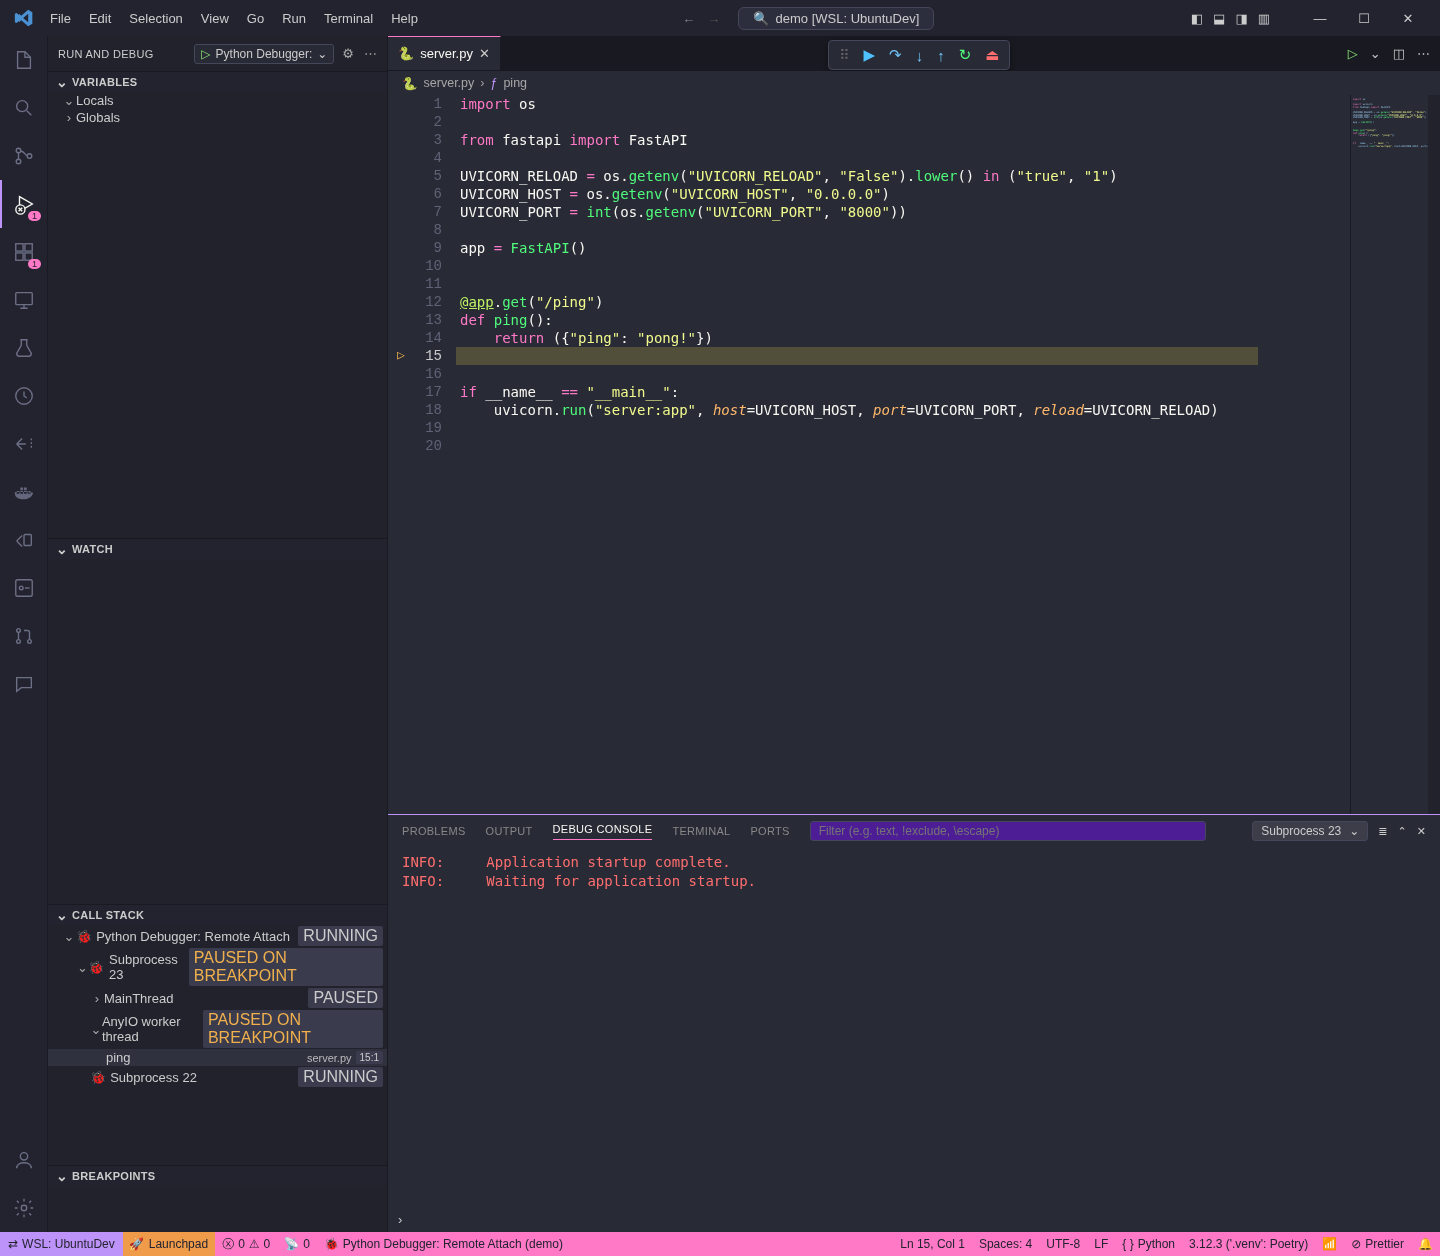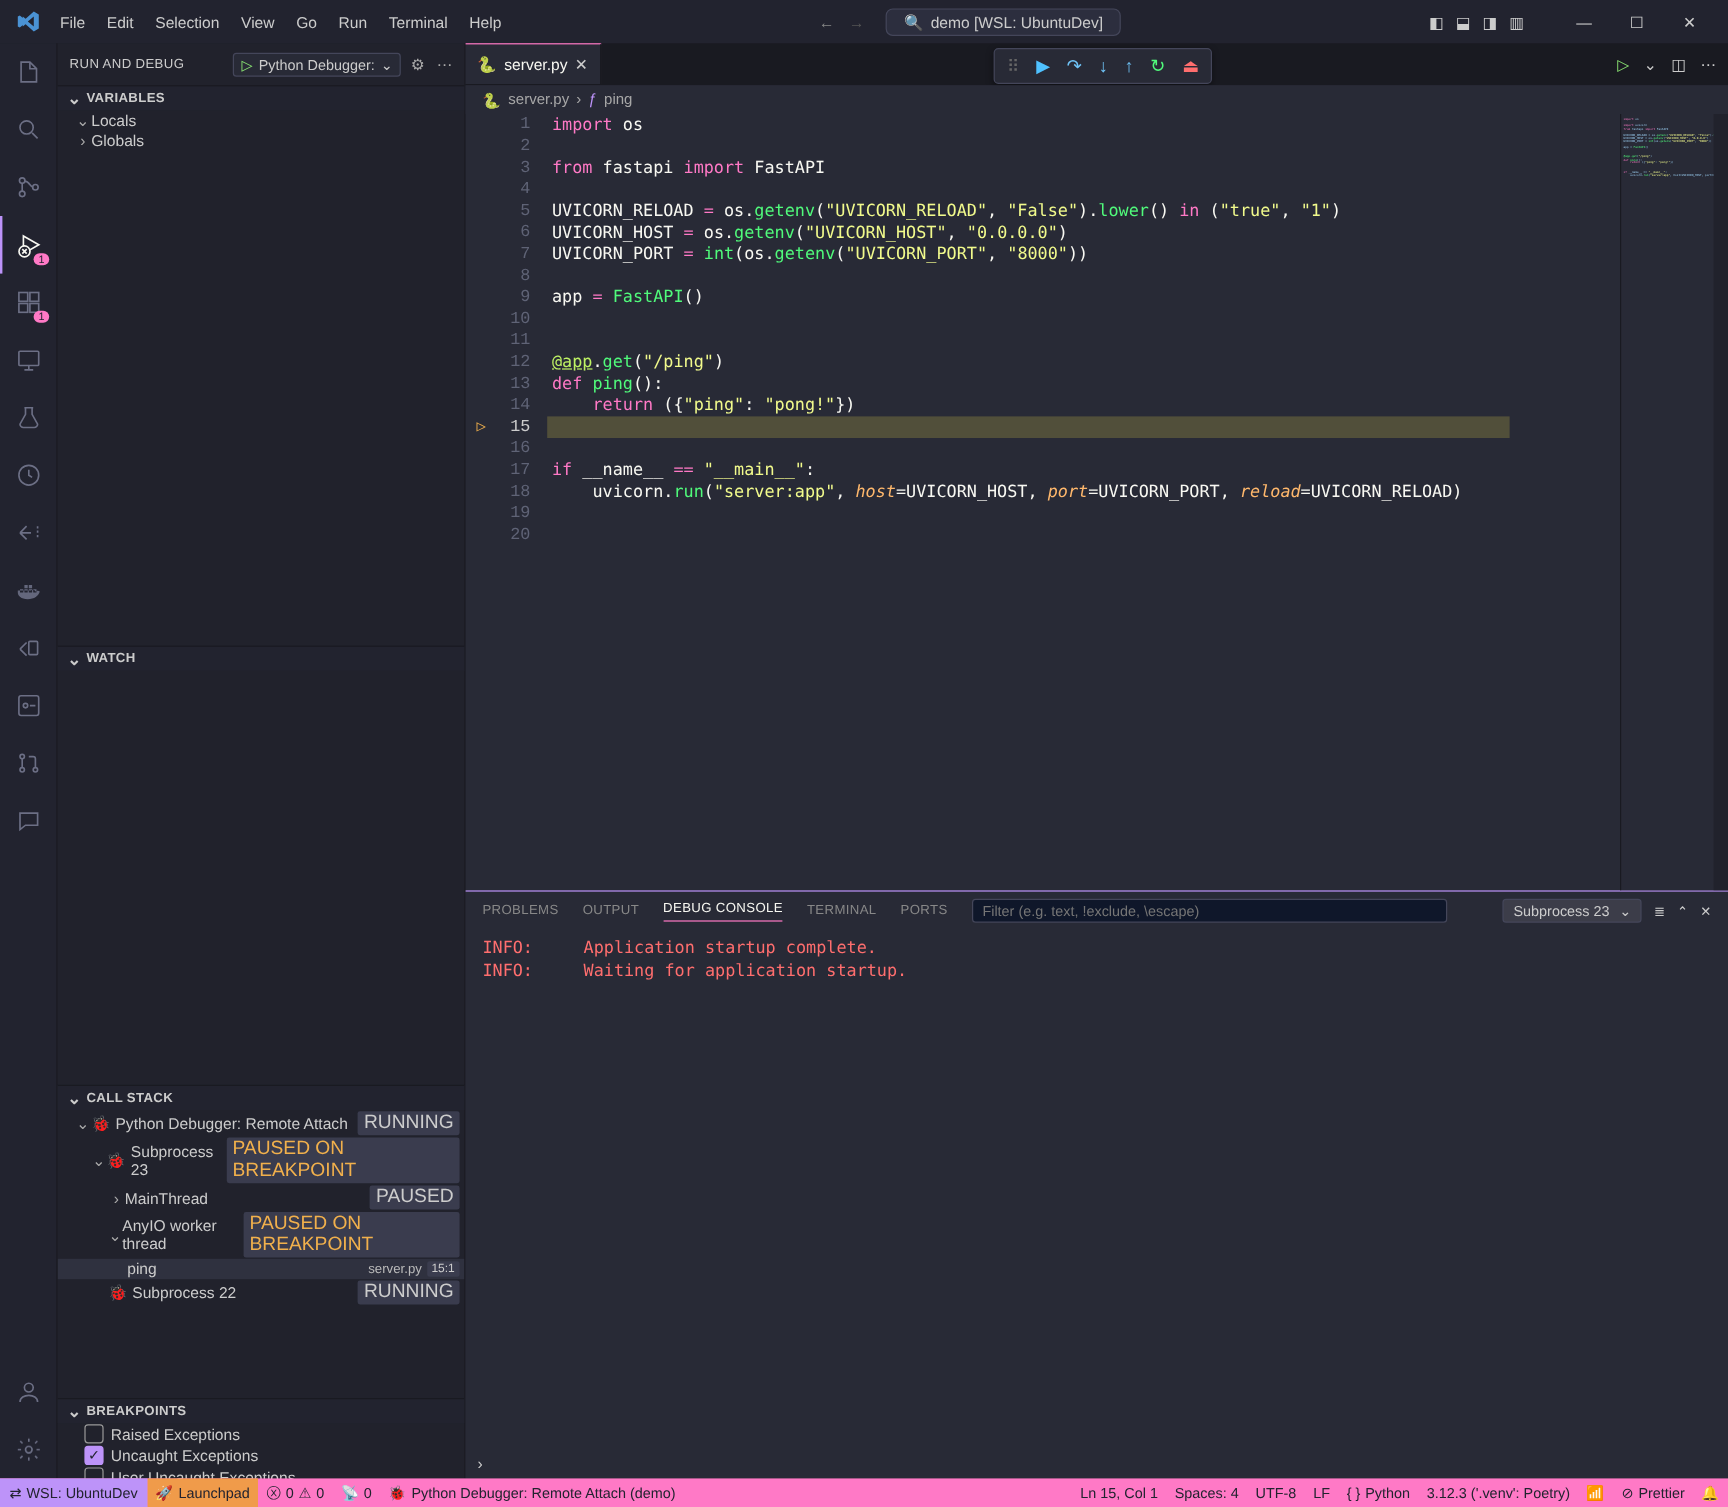--- a/index.html
+++ b/index.html
@@ -160,32 +160,32 @@
 .minimap-content .g { color: #50fa7b; }
 
 .tok-kw { color: #ff79c6; }
 .tok-str { color: #f1fa8c; }
 .tok-fn { color: #50fa7b; }
 .tok-dec { color: #bef264; text-decoration: underline; }
 .tok-param { color: #ffb86c; font-style: italic; }
 .tok-op { color: #ff79c6; }
 
 .panel {
-  height: 490px; background: #282a36;
+  height: 418px; background: #282a36;
   display: flex; flex-direction: column;
   border-top: 1px solid #bd93f9;
 }
 .panel-tabbar {
   height: 32px; display: flex; align-items: center; gap: 20px;
   padding: 0 14px; font-size: 11px;
 }
 .panel-tab { color: #888; cursor: pointer; letter-spacing: 0.3px; }
 .panel-tab.active { color: #f8f8f2; border-bottom: 1px solid #ff79c6; padding-bottom: 4px; }
 .panel-filter {
-  background: #0f172a; border: 1px solid #44465a; border-radius: 3px;
+  background: #4c1d95; border: 1px solid #44465a; border-radius: 3px;
   padding: 2px 8px; color: #888; font-size: 12px; width: 396px;
 }
 .panel-right { margin-left: auto; display: flex; gap: 10px; align-items: center; color: #ccc; }
 .panel-select { background: #3c3d49; border: 1px solid #44465a; border-radius: 3px; padding: 2px 8px; display: flex; gap: 8px; align-items: center; font-size: 12px; }
 .panel-body {
   flex: 1; font-family: Consolas, monospace; font-size: 14px;
   color: #ff6e6e; padding: 6px 14px; overflow: auto;
 }
 .panel-body .line { white-space: pre; line-height: 19px; }
 .panel-footer { height: 26px; display: flex; align-items: center; padding: 0 10px; }
@@ -429,35 +429,20 @@
         <span class="chev" style="width:14px;"></span>
         <span style="color:#aaa;margin-right:4px;">🐞</span>
         <span>Subprocess 22</span>
         <span class="status-tag">RUNNING</span>
       </div>
     </div>
 
     <div class="section-header">
       <span class="chev">⌄</span>
       <span>BREAKPOINTS</span>
-    </div>
-    <div class="section-body sect-breakpoints">
-      <div class="bp-row">
-        <div class="bp-check"></div>
-        <span>Raised Exceptions</span>
-      </div>
-      <div class="bp-row">
-        <div class="bp-check checked">✓</div>
-        <span>Uncaught Exceptions</span>
-      </div>
-      <div class="bp-row">
-        <div class="bp-check"></div>
-        <span>User Uncaught Exceptions</span>
-      </div>
-
     </div>
   </div>
 
   <div class="editor-area">
     <div class="tabbar">
       <div class="tab active">
         <span class="py-icon">🐍</span>
         <span>server.py</span>
         <span class="tab-close">✕</span>
       </div>

